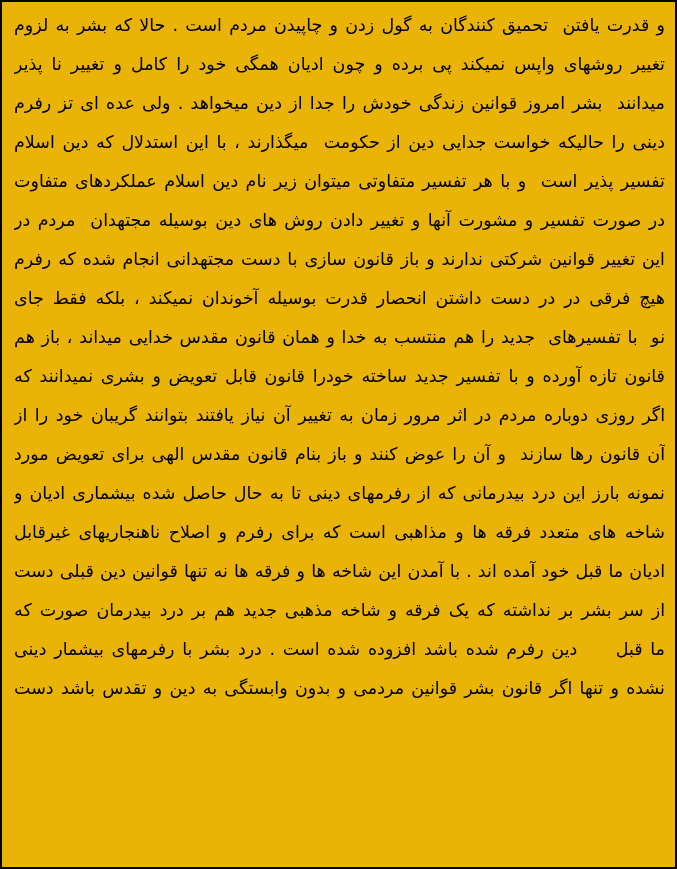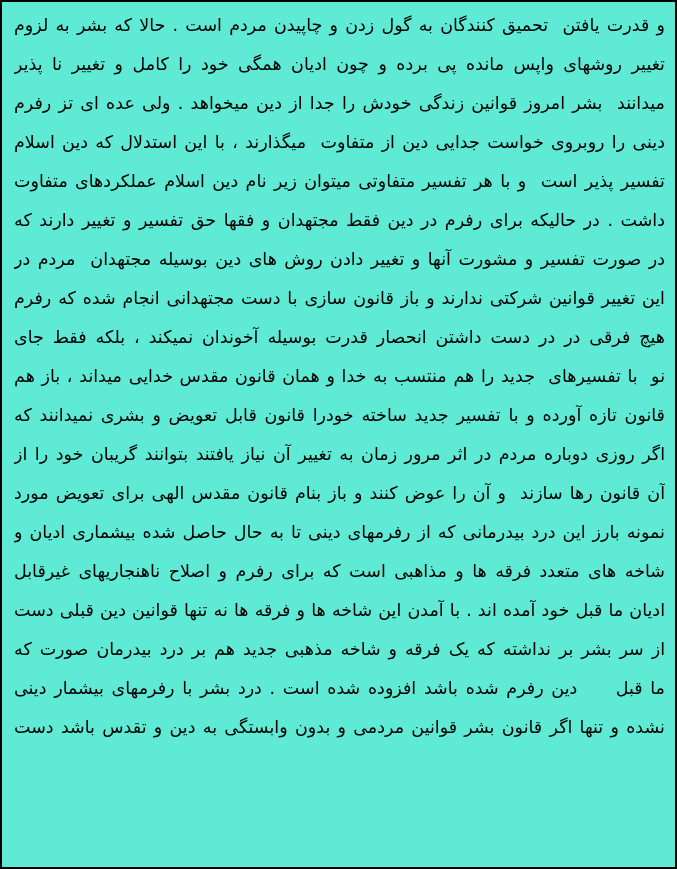--- a/index.html
+++ b/index.html
@@ -4,21 +4,21 @@
 <style>
   html, body {
     margin: 0;
     padding: 0;
     background: #ffffff;
   }
   .page {
     box-sizing: border-box;
     width: 677px;
     height: 869px;
-    background: #5eead4;
+    background: #eab308;
     border: 2px solid #000000;
     padding: 4px 10px 2px 12px;
     direction: rtl;
     overflow: hidden;
     font-family: "DejaVu Sans", sans-serif;
     color: #000000;
   }
   .text-line {
     height: 39px;
     line-height: 39px;
@@ -30,25 +30,24 @@
     direction: rtl;
     unicode-bidi: plaintext;
   }
 </style>
 </head>
 <body>
 
 <div class="page">
 
 <div class="text-line">و قدرت یافتن  تحمیق کنندگان به گول زدن و چاپیدن مردم است . حالا که بشر به لزوم</div>
-    <div class="text-line">تغییر روشهای واپس مانده پی برده و چون ادیان همگی خود را کامل و تغییر نا پذیر</div>
+    <div class="text-line">تغییر روشهای واپس نمیکند پی برده و چون ادیان همگی خود را کامل و تغییر نا پذیر</div>
     <div class="text-line">میدانند  بشر امروز قوانین زندگی خودش را جدا از دین میخواهد . ولی عده ای تز رفرم</div>
-    <div class="text-line">دینی را روبروی خواست جدایی دین از متفاوت  میگذارند ، با این استدلال که دین اسلام</div>
+    <div class="text-line">دینی را حالیکه خواست جدایی دین از حکومت  میگذارند ، با این استدلال که دین اسلام</div>
     <div class="text-line">تفسیر پذیر است  و با هر تفسیر متفاوتی میتوان زیر نام دین اسلام عملکردهای متفاوت</div>
-    <div class="text-line">داشت . در حالیکه برای رفرم در دین فقط مجتهدان و فقها حق تفسیر و تغییر دارند که</div>
     <div class="text-line">در صورت تفسیر و مشورت آنها و تغییر دادن روش های دین بوسیله مجتهدان  مردم در</div>
     <div class="text-line">این تغییر قوانین شرکتی ندارند و باز قانون سازی با دست مجتهدانی انجام شده که رفرم</div>
     <div class="text-line">هیچ فرقی در در دست داشتن انحصار قدرت بوسیله آخوندان نمیکند ، بلکه فقط جای</div>
     <div class="text-line">نو  با تفسیرهای  جدید را هم منتسب به خدا و همان قانون مقدس خدایی میداند ، باز هم</div>
     <div class="text-line">قانون تازه آورده و با تفسیر جدید ساخته خودرا قانون قابل تعویض و بشری نمیدانند که</div>
     <div class="text-line">اگر روزی دوباره مردم در اثر مرور زمان به تغییر آن نیاز یافتند بتوانند گریبان خود را از</div>
     <div class="text-line">آن قانون رها سازند  و آن را عوض کنند و باز بنام قانون مقدس الهی برای تعویض مورد</div>
     <div class="text-line">نمونه بارز این درد بیدرمانی که از رفرمهای دینی تا به حال حاصل شده بیشماری ادیان و</div>
     <div class="text-line">شاخه های متعدد فرقه ها و مذاهبی است که برای رفرم و اصلاح ناهنجاریهای غیرقابل قبول</div>
     <div class="text-line">ادیان ما قبل خود آمده اند . با آمدن این شاخه ها و فرقه ها نه تنها قوانین دین قبلی دست</div>

